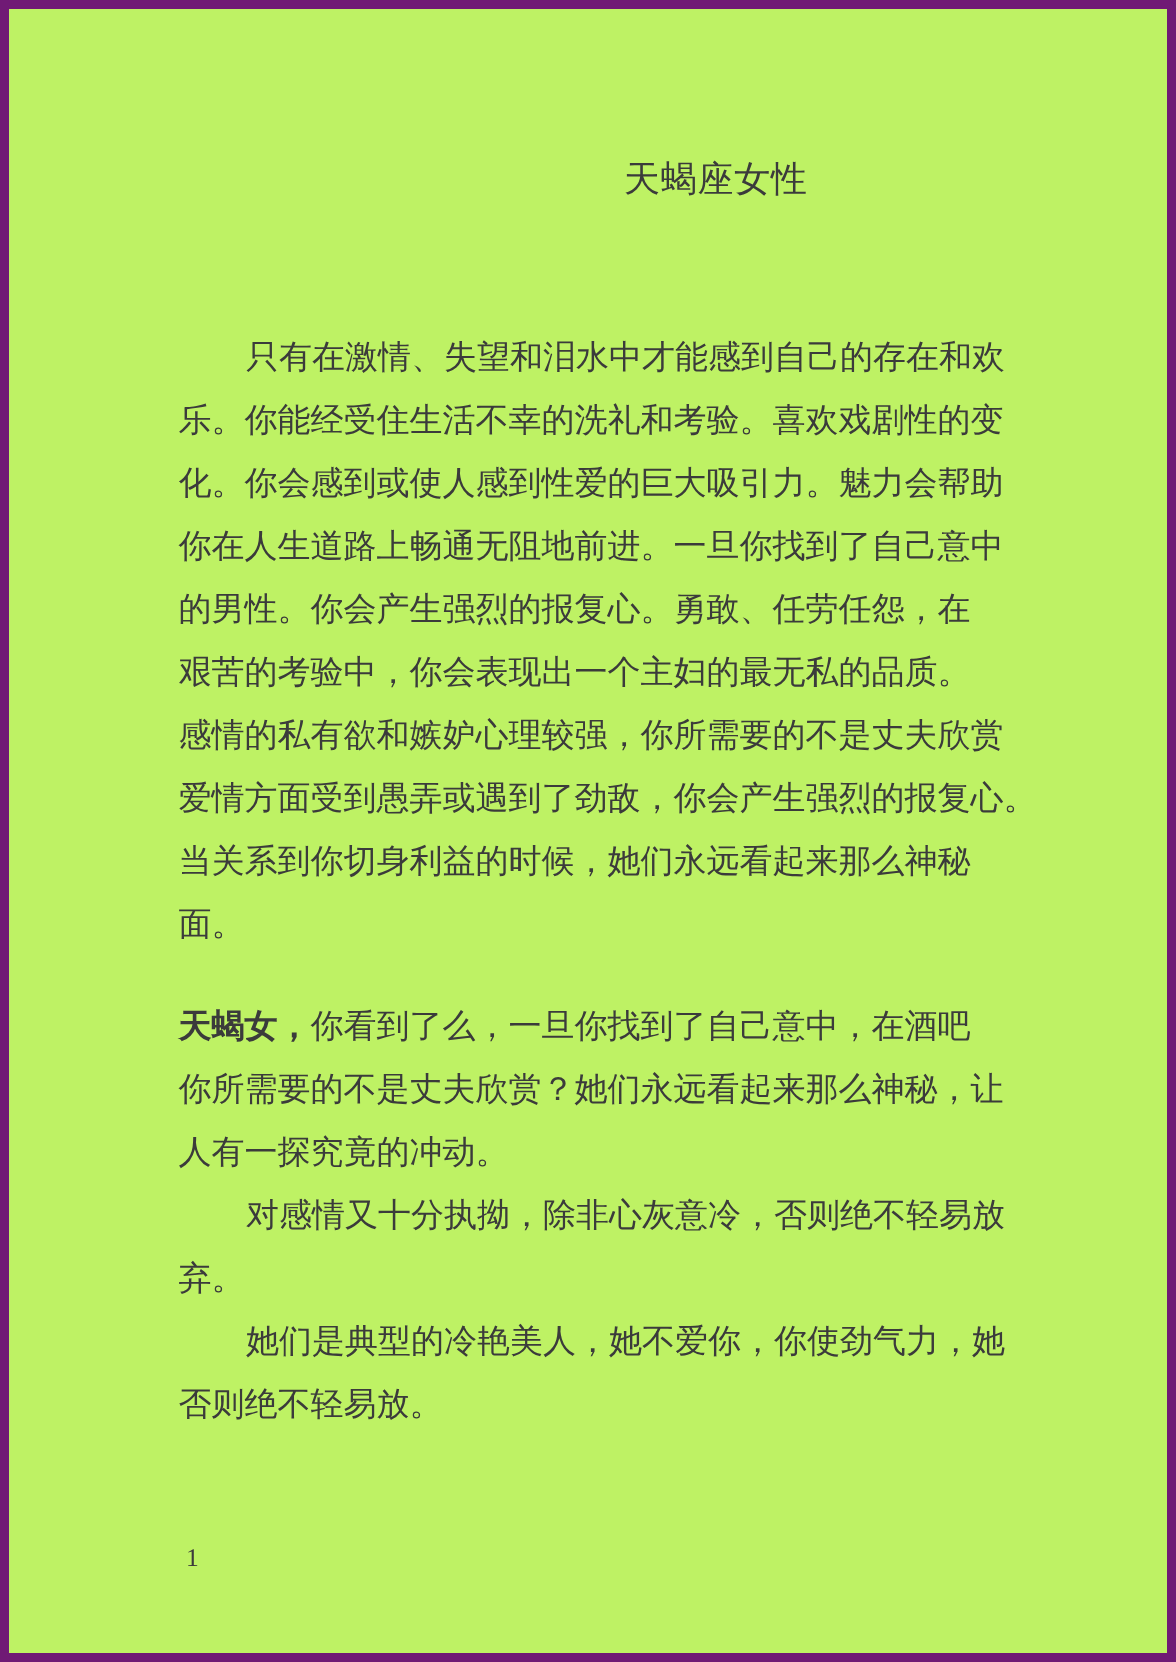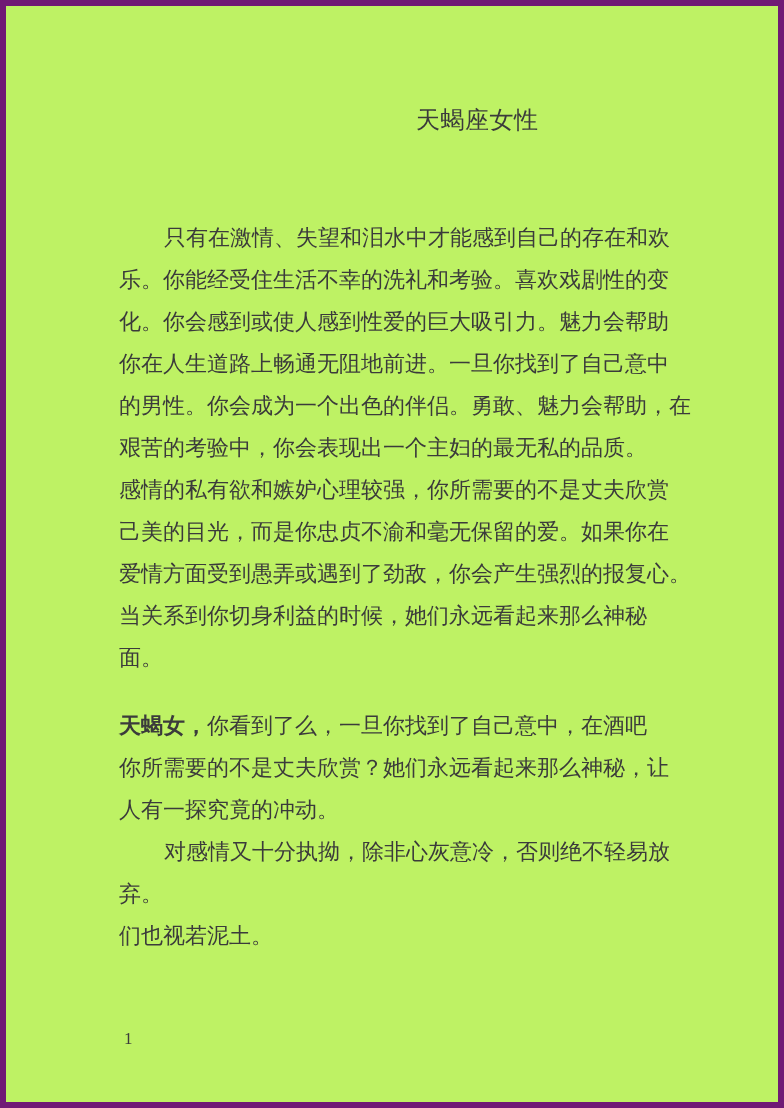--- a/index.html
+++ b/index.html
@@ -65,36 +65,36 @@
 <div class="page">
 
   <h1 class="doc-title">天蝎座女性</h1>
 
   <div class="content">
 
     <div class="line indent">只有在激情、失望和泪水中才能感到自己的存在和欢</div>
     <div class="line">乐。你能经受住生活不幸的洗礼和考验。喜欢戏剧性的变</div>
     <div class="line">化。你会感到或使人感到性爱的巨大吸引力。魅力会帮助</div>
     <div class="line">你在人生道路上畅通无阻地前进。一旦你找到了自己意中</div>
-    <div class="line">的男性。你会成为一个出色的伴侣。勇敢、魅力会帮助，在</div>
+    <div class="line">的男性。你会产生强烈的报复心。勇敢、任劳任怨，在</div>
     <div class="line">艰苦的考验中，你会表现出一个主妇的最无私的品质。</div>
     <div class="line">感情的私有欲和嫉妒心理较强，你所需要的不是丈夫欣赏</div>
-    <div class="line">己美的目光，而是你忠贞不渝和毫无保留的爱。如果你在</div>
     <div class="line">爱情方面受到愚弄或遇到了劲敌，你会产生强烈的报复心。</div>
     <div class="line">当关系到你切身利益的时候，她们永远看起来那么神秘</div>
     <div class="line">面。</div>
 
     <div class="para-gap"></div>
 
     <div class="line"><span class="lead-bold">天蝎女，</span><span>你看到了么，一旦你找到了自己意中，在酒吧</span></div>
     <div class="line">你所需要的不是丈夫欣赏？她们永远看起来那么神秘，让</div>
     <div class="line">人有一探究竟的冲动。</div>
 
     <div class="line indent">对感情又十分执拗，除非心灰意冷，否则绝不轻易放</div>
     <div class="line">弃。</div>
 
-    <div class="line">们也视若泥土。</div>
+    <div class="line indent">她们是典型的冷艳美人，她不爱你，你使劲气力，她</div>
+    <div class="line">否则绝不轻易放。</div>
 
   </div>
 
   <div class="page-number">1</div>
 
 </div>
 
 </body></html>

